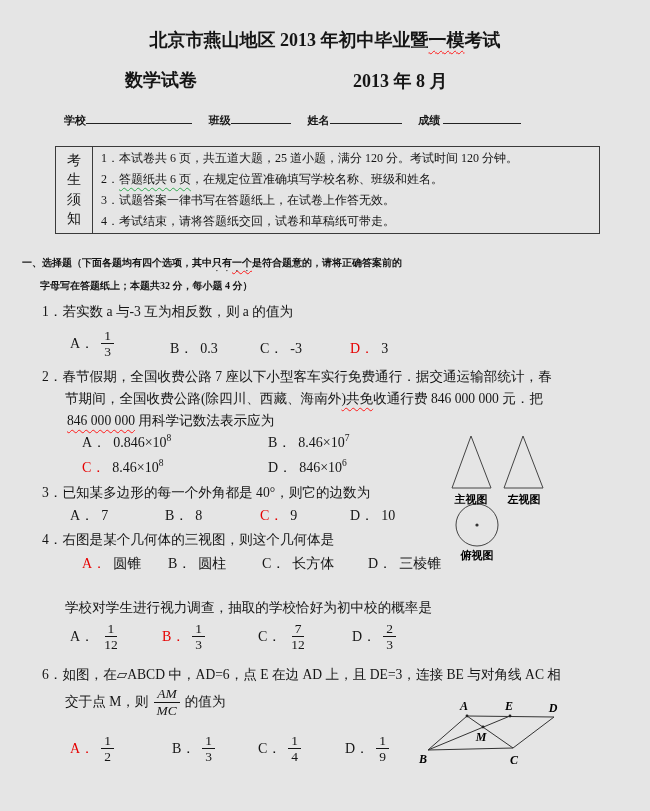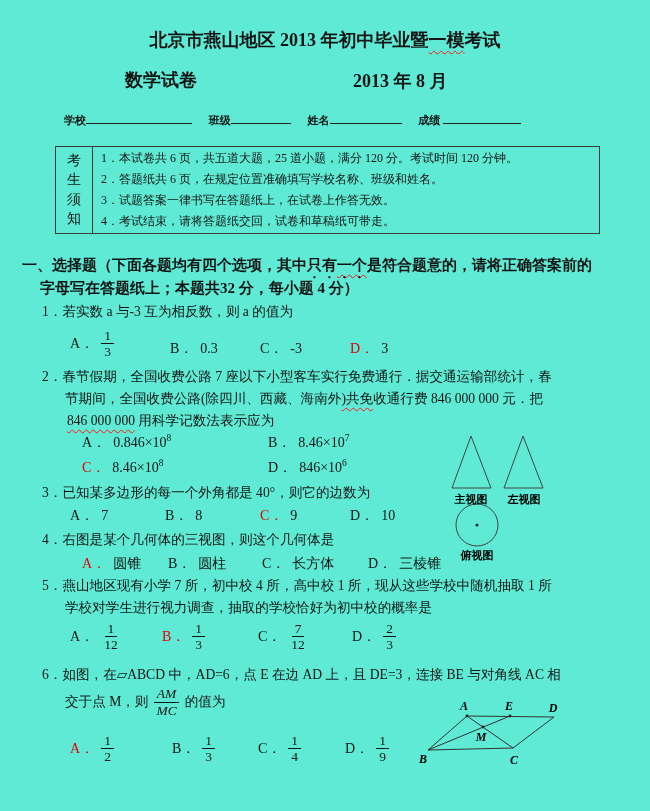--- a/index.html
+++ b/index.html
@@ -1,47 +1,47 @@
 <!DOCTYPE html>
 <html><head>
 <meta charset="utf-8">
 <style>
   html,body{margin:0;padding:0;background:#888;}
-  .page{position:relative;width:650px;height:811px;background:#5eead4;
+  .page{position:relative;width:650px;height:811px;background:#e5e5e5;
         font-family:"Liberation Serif","DejaVu Serif",serif;color:#151515;overflow:hidden;}
   .abs{position:absolute;}
   
   .title{top:28px;left:0;width:650px;text-align:center;font-weight:bold;font-size:18px;white-space:nowrap;}
   .subrow{top:68px;left:0;width:650px;font-weight:bold;font-size:18px;}
   .sub-left{position:absolute;left:125px;top:0;}
   .sub-right{position:absolute;left:353px;top:1px;}
   
   .fields{top:110px;left:64px;font-weight:bold;font-size:11px;white-space:nowrap;}
   .blank{display:inline-block;border-bottom:1.6px solid #222;height:13px;}
   .fld{margin-right:14px;}
   
   .notice{top:146px;left:55px;width:543px;height:86px;border:1.6px solid #3a3a3a;display:flex;}
   .notice-side{width:36px;border-right:1.6px solid #3a3a3a;display:flex;flex-direction:column;
                align-items:center;justify-content:space-around;font-size:14px;padding:4px 0;}
   .notice-items{flex:1;padding:1px 8px;font-size:12px;line-height:21px;}
   
-  .sec{font-weight:bold;font-size:15px;white-space:nowrap;}
+  .sec{font-weight:bold;font-size:10px;white-space:nowrap;}
   
   .q{font-size:13.6px;white-space:nowrap;}
   .opt{position:absolute;display:flex;align-items:center;font-size:14px;white-space:nowrap;}
   .opt-letter{margin-right:7px;}
   .red{color:#e60000;}
   .frac{display:inline-flex;flex-direction:column;align-items:center;line-height:1.12;font-size:13.5px;}
   .frac .num{border-bottom:1px solid #151515;padding:0 3px;}
   .frac .den{padding:0 3px;}
-  .frac-var{font-style:italic;}
+  .frac-var{font-style:italic;align-items:flex-end;}
   sup{font-size:9.5px;line-height:0;}
   .wavy-red{text-decoration:underline;text-decoration-style:wavy;text-decoration-color:#ff1a1a;
             text-decoration-thickness:1px;text-underline-offset:4px;}
-  .wavy-green{text-decoration-style:wavy;text-decoration-color:#2fa84f;
+  .wavy-green{text-decoration:underline;text-decoration-style:wavy;text-decoration-color:#2fa84f;
               text-decoration-thickness:1px;text-underline-offset:4px;}
   .dots{-webkit-text-emphasis:filled dot #151515;-webkit-text-emphasis-position:under right;
         text-emphasis:filled dot #151515;text-emphasis-position:under right;}
   
   .fig-label{font-weight:bold;font-size:11px;}
   .vlabel{font-weight:bold;font-style:italic;font-size:12px;font-family:"Liberation Serif",serif;}
   svg{display:block;}
 </style>
 </head>
 <body>
@@ -170,21 +170,20 @@
     <span class="opt" style="left:262px;top:555px;">
         <span class="opt-letter">C．</span>
         <span>长方体</span>
       </span>
     <span class="opt" style="left:368px;top:555px;">
         <span class="opt-letter">D．</span>
         <span>三棱锥</span>
       </span>
   </div>
 
-  <div class="abs q" style="top:577px;left:42px;">5．燕山地区现有小学 7 所，初中校 4 所，高中校 1 所，现从这些学校中随机抽取 1 所</div>
   <div class="abs q" style="top:599px;left:65px;">学校对学生进行视力调查，抽取的学校恰好为初中校的概率是</div>
   <div class="abs">
     <span class="opt" style="left:70px;top:621px;">
         <span class="opt-letter">A．</span>
         <span class="frac">
           <span class="num">1</span>
           <span class="den">12</span>
         </span>
       </span>
     <span class="opt" style="left:162px;top:621px;">

